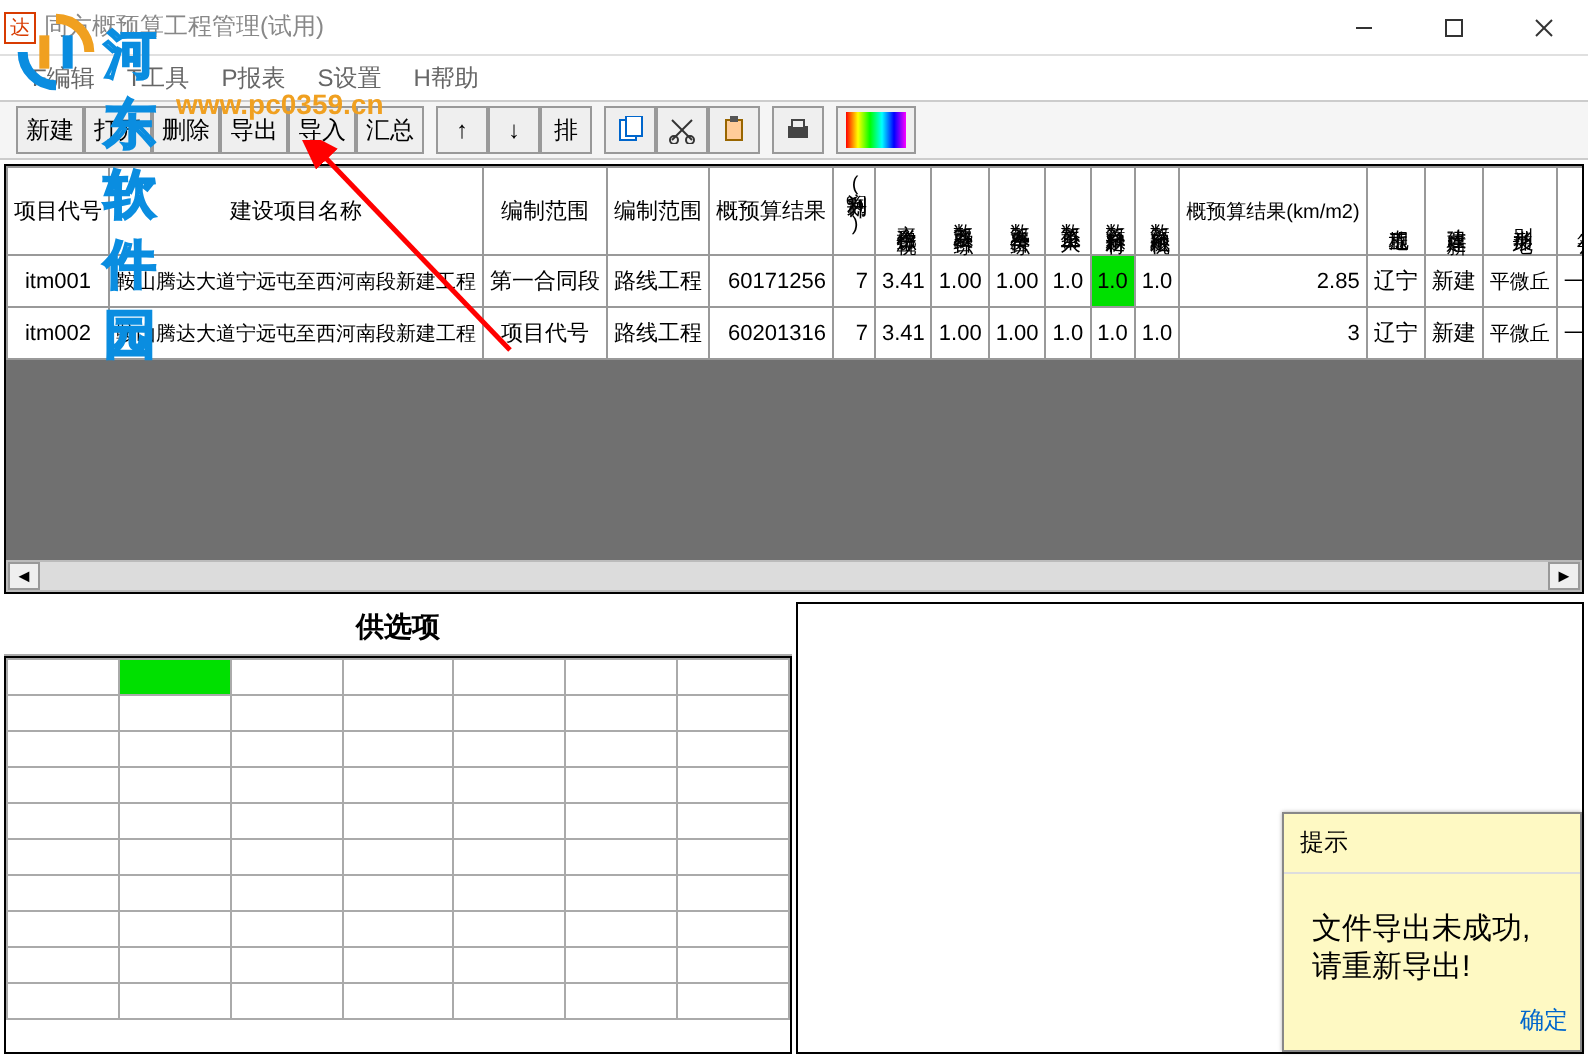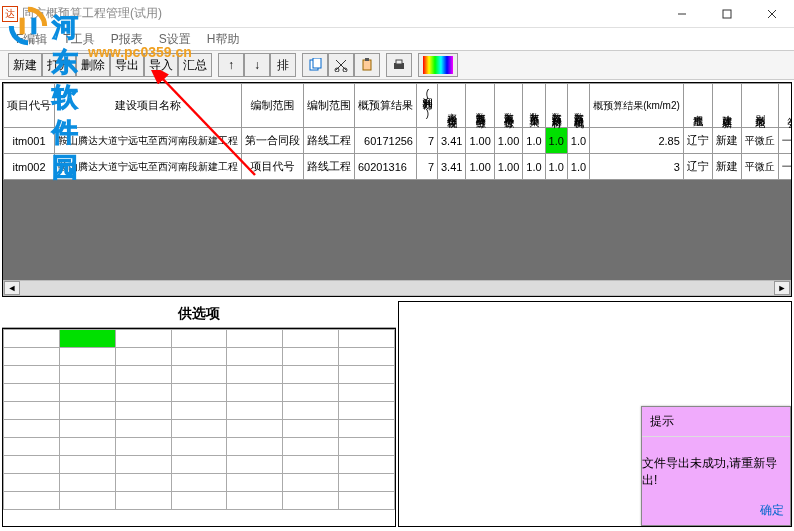--- a/index.html
+++ b/index.html
@@ -30,23 +30,23 @@
 .dark-area{background:#707070;height:100px}
 .scroll-track{background:#dcdcdc;height:16px;display:flex;justify-content:space-between;border:1px solid #bbb}
 .scroll-btn{width:16px;height:14px;background:#efefef;border:1px solid #999;display:flex;align-items:center;justify-content:center;font-size:9px}
 .bottom-split{display:flex;height:230px;gap:2px;padding:2px}
 .panel{flex:1;display:flex;flex-direction:column}
 .panel-title{text-align:center;font-weight:bold;font-size:14px;padding:4px;border-bottom:1px solid #aaa}
 .sub-table-wrap{flex:1;border:1px solid #000;overflow:auto;position:relative}
 .sub-table{border-collapse:collapse;width:100%}
 .sub-table td{border:1px solid #aaa;height:18px;width:54px;background:#fff}
 .remark-area{flex:1;border:1px solid #000;padding:20px;display:flex;align-items:flex-start;position:relative}
-.popup{position:absolute;right:0;bottom:0;width:150px;height:120px;border:1px solid #888;background:#f0abfc;box-shadow:0 0 2px rgba(0,0,0,.3)}
+.popup{position:absolute;right:0;bottom:0;width:150px;height:120px;border:1px solid #888;background:#fef9c3;box-shadow:0 0 2px rgba(0,0,0,.3)}
 .popup-title{padding:6px 8px;font-size:12px;border-bottom:1px solid #ddd}
-.popup-body{padding:18px 0;font-size:12px}
+.popup-body{padding:18px 14px;font-size:15px}
 .popup-btn{position:absolute;bottom:2px;right:2px;font-size:12px;color:#06c;padding:4px}
 .arrow{position:absolute;left:100px;top:70px;width:160px;height:110px;pointer-events:none;z-index:50}
 svg{display:block}
 </style>
 </head>
 <body>
 
 <div class="watermark">
   <svg class="wm-logo" viewBox="0 0 48 48">
     <path d="M24 4 A20 20 0 0 1 44 24" stroke="#f0a020" stroke-width="6" fill="none"></path>
@@ -184,21 +184,21 @@
   <td>辽宁</td>
   <td>新建</td>
   <td style="font-size:10px">平微丘</td>
   <td style="font-size:10px">一公</td>
 </tr>
 <tr>
   <td>itm002</td>
   <td style="text-align:left;font-size:10px">鞍山腾达大道宁远屯至西河南段新建工程</td>
   <td>项目代号</td>
   <td>路线工程</td>
-  <td style="text-align:left">60201316</td>
+  <td style="text-align:right">60201316</td>
   <td style="text-align:right">7</td>
   <td style="text-align:right">3.41</td>
   <td style="text-align:right">1.00</td>
   <td style="text-align:right">1.00</td>
   <td style="text-align:right">1.0</td>
   <td style="text-align:right">1.0</td>
   <td style="text-align:right">1.0</td>
   <td style="text-align:right">3</td>
   <td>辽宁</td>
   <td>新建</td>

